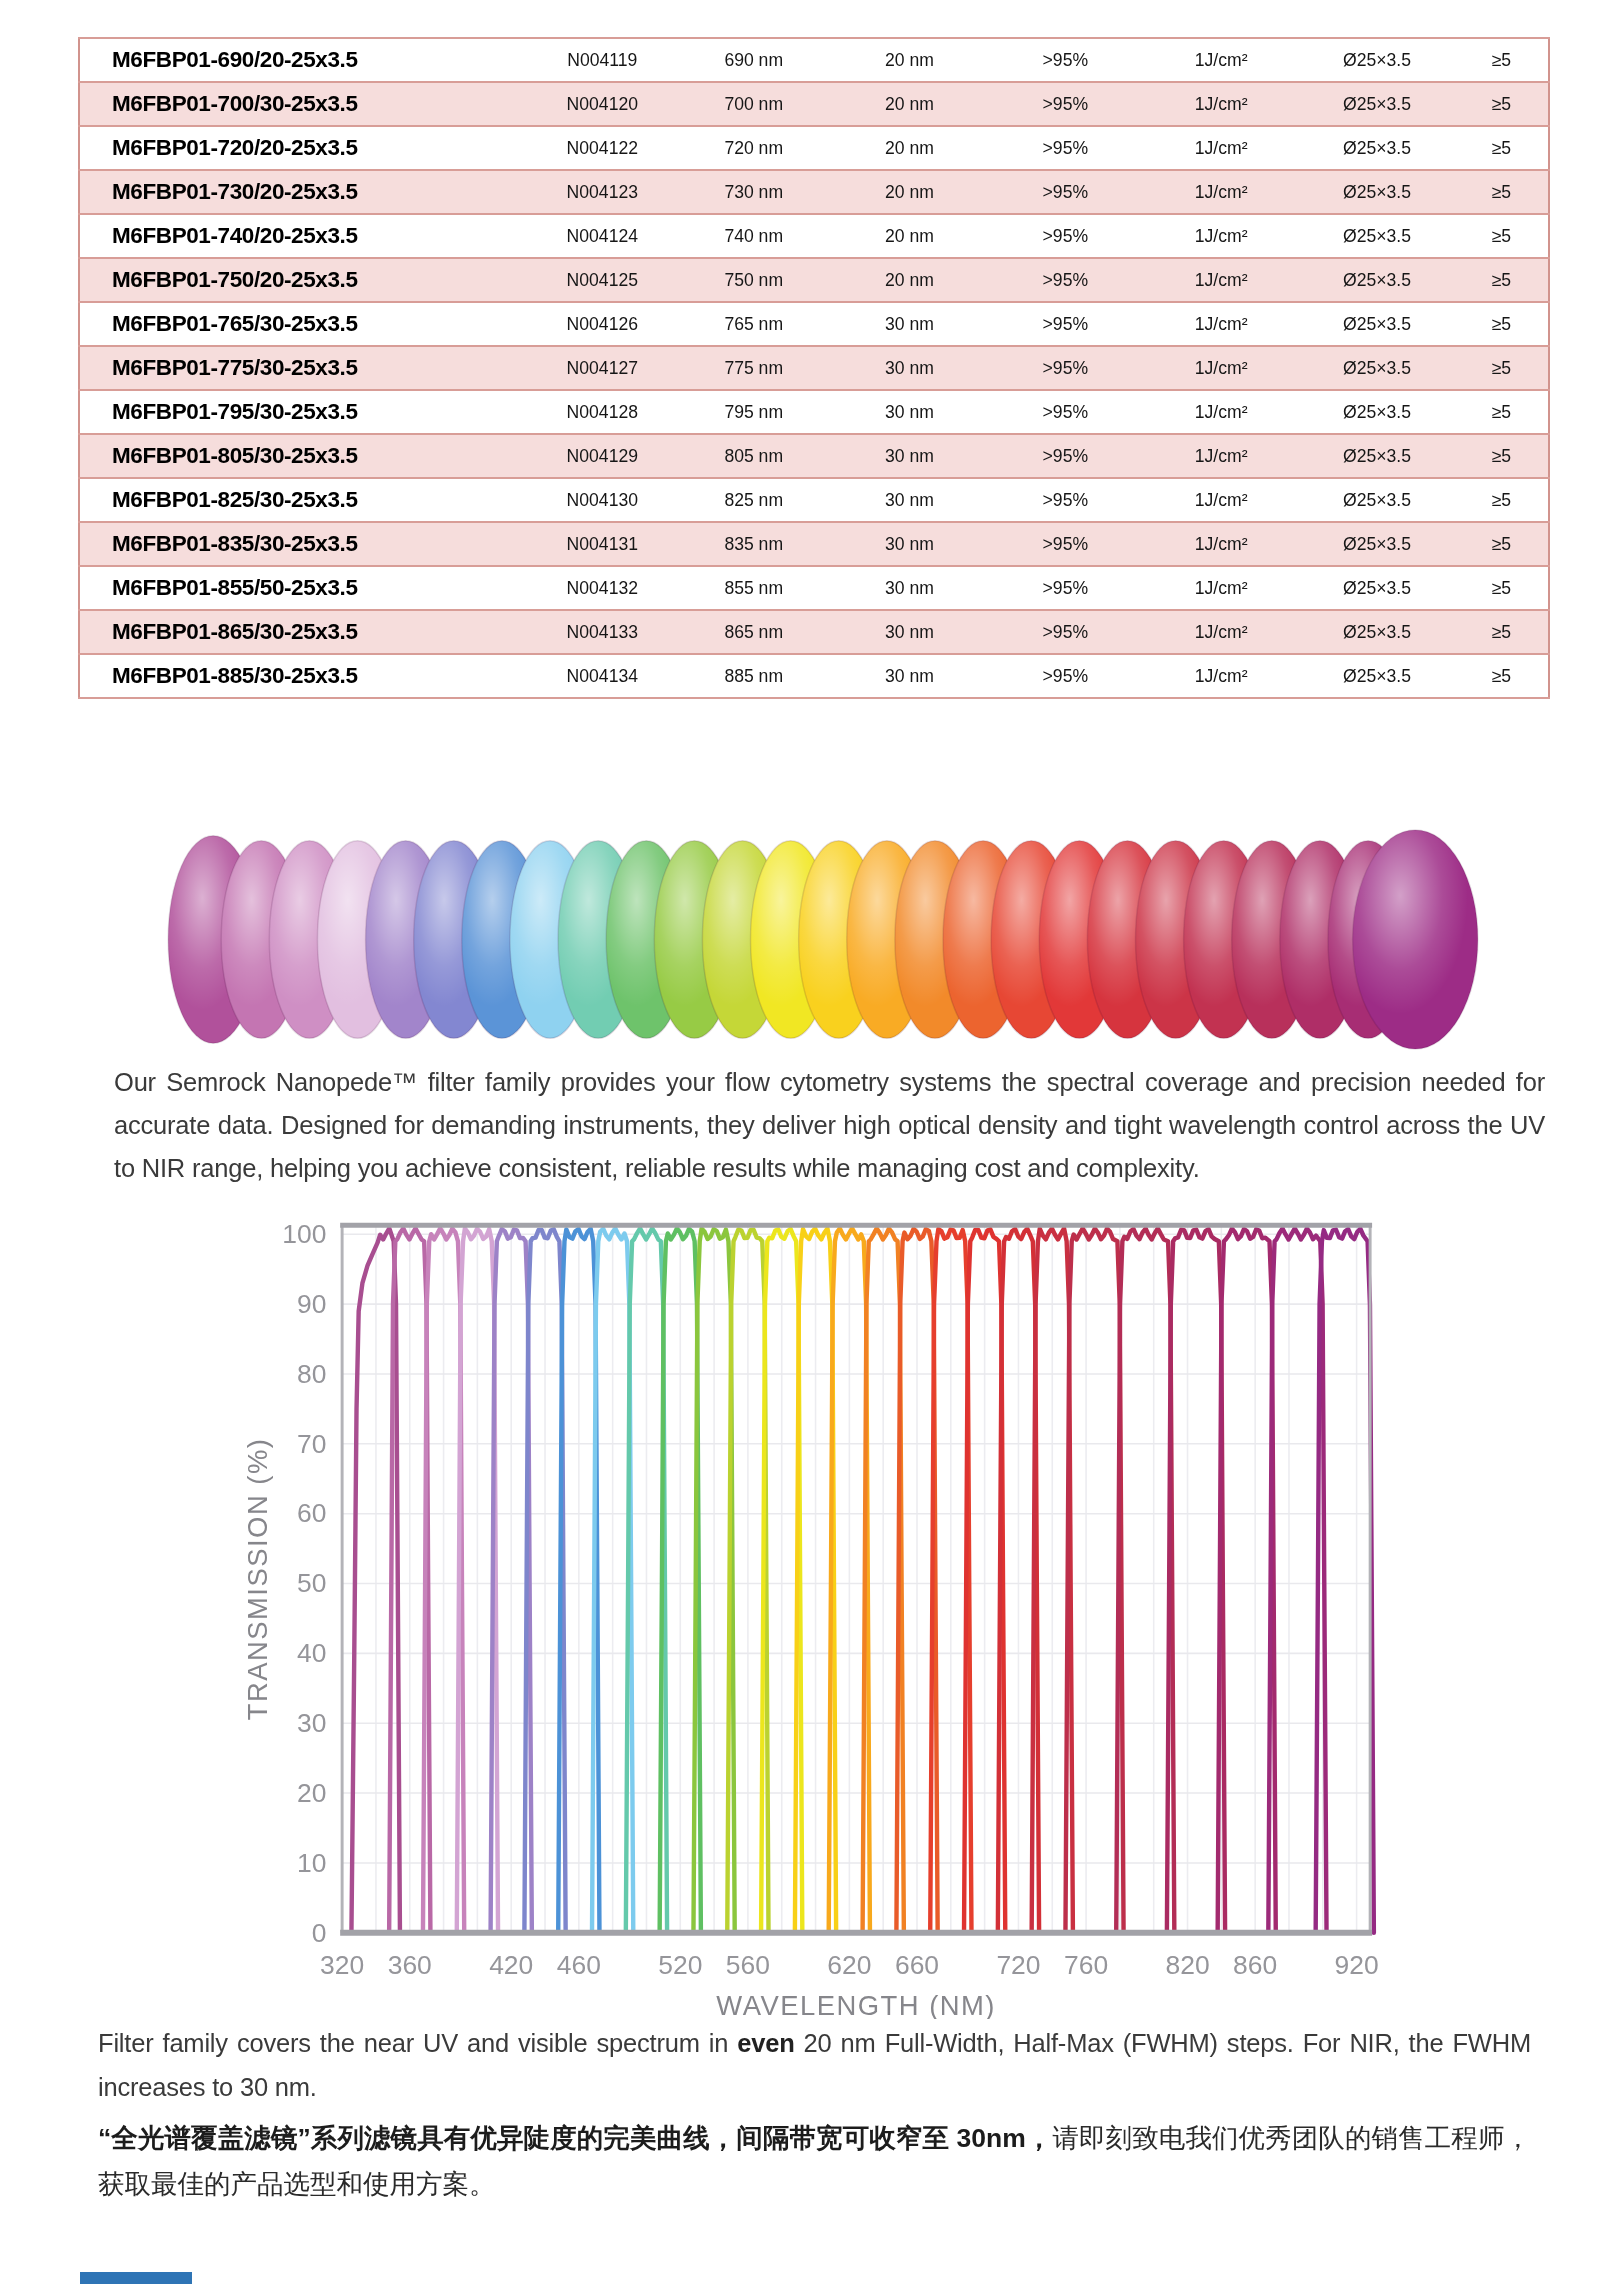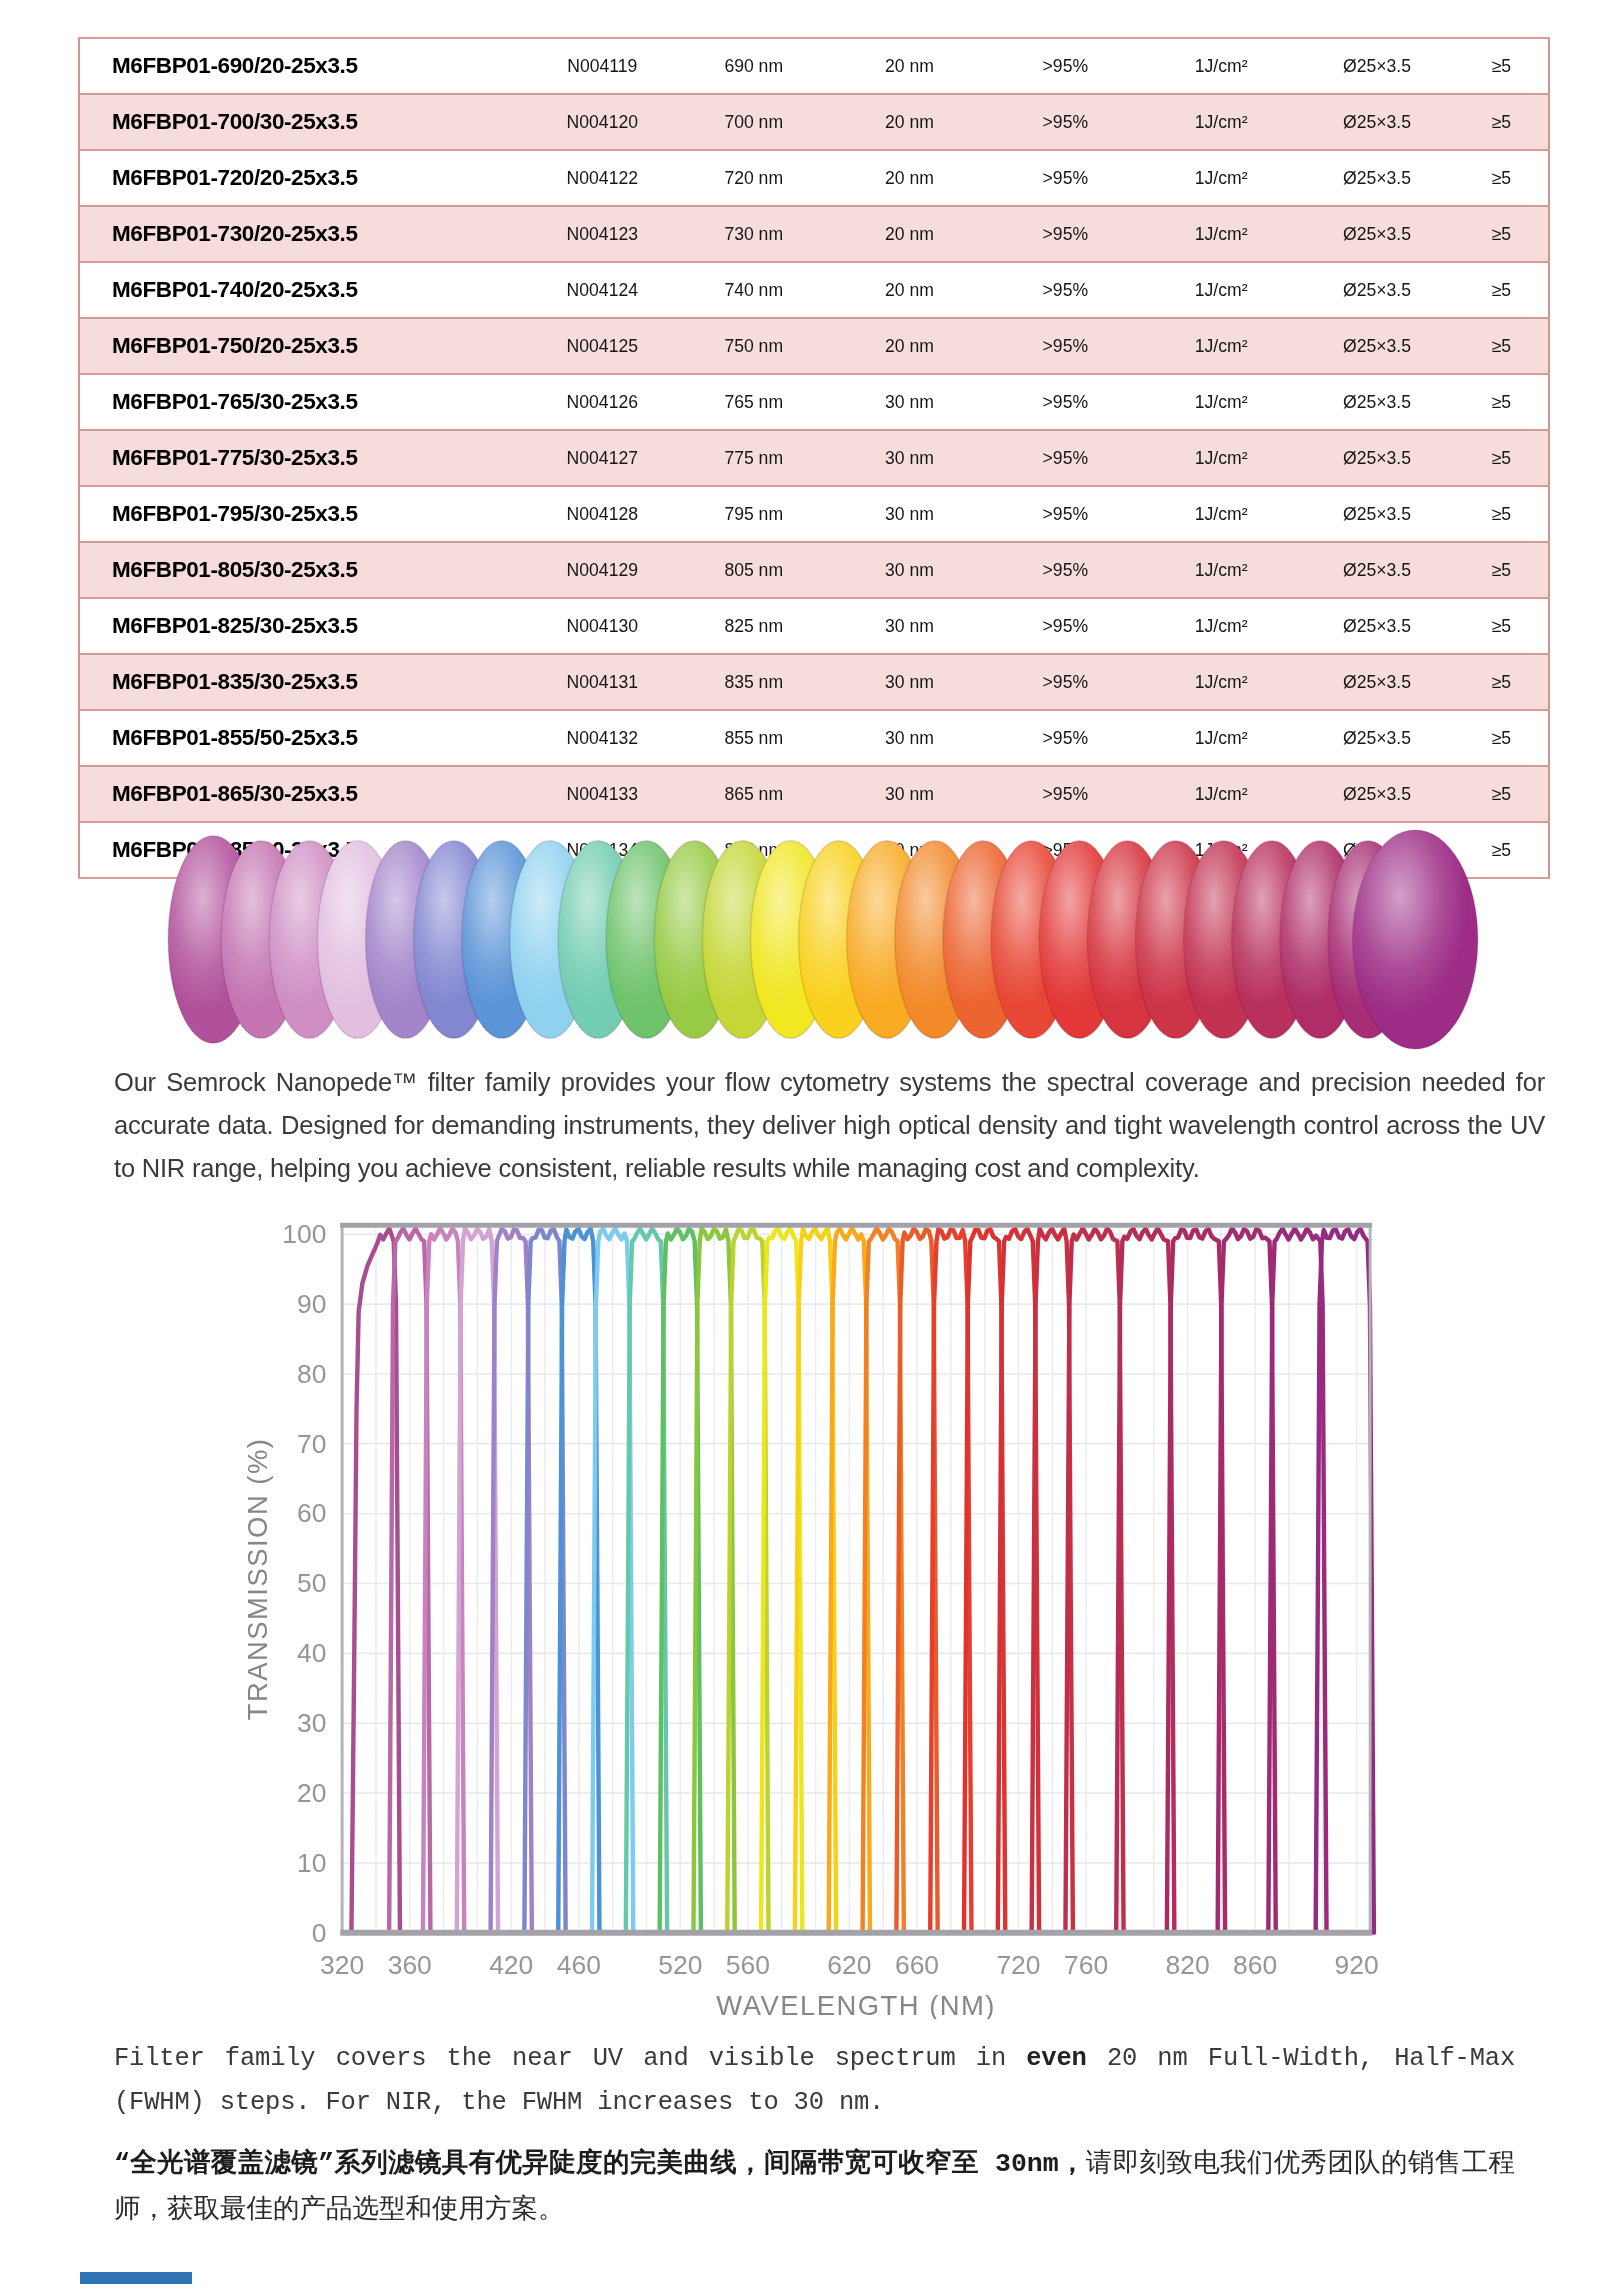--- a/index.html
+++ b/index.html
@@ -7,21 +7,21 @@
     width:1621px; height:2293px; position:relative; background:#ffffff;
     font-family:"Liberation Sans", sans-serif; overflow:hidden;
   }
 
   
   .spec-table {
     position:absolute; left:78px; top:37px; width:1472px;
     border-collapse:collapse; border:2px solid #d1938d;
     table-layout:fixed;
   }
-  .spec-table tr { height:56px; }
+  .spec-table tr { height:44px; }
   .spec-table tr:nth-child(even) { background:#f6dddc; }
   .spec-table tr:nth-child(odd)  { background:#ffffff; }
   .spec-table tr { border-top:2.9px solid #d89d97; border-bottom:2.9px solid #d89d97; }
   .spec-table td { padding:0; vertical-align:middle; }
   td.part {
     font-weight:700; font-size:22.5px; letter-spacing:-0.4px; color:#000;
     padding-left:32px; white-space:nowrap;
   }
   td.val {
     text-align:center; font-size:17.6px; font-weight:400; color:#161616;
@@ -39,21 +39,21 @@
     position:absolute; left:98px; top:1045px; width:1431px;
     font-size:25.5px; line-height:43px; color:#3a3a3a; letter-spacing:-0.2px;
     text-align:justify; margin:16px;
   }
 
   
   #chart { position:absolute; left:235px; top:1186px; }
 
   
   .notes { position:absolute; left:98px; top:2021px; width:1433px; }
-  .notes p { margin:16px;font-family:Liberation Mono, monospace; }
+  .notes p { margin:0; }
   .en-note {
     font-size:25.5px; line-height:44px; color:#3a3a3a; letter-spacing:-0.2px;
     text-align:justify; margin-bottom:5.9px !important;
   }
   .en-note b { font-weight:700; color:#222; }
   .cn-note { font-size:26.5px; line-height:46px; color:#1c1c1c; text-align:justify; }
   .cn-note .cn-bold { font-weight:700; }
   .cn-note .cn-reg  { font-weight:400; color:#2a2a2a; }
 
   

